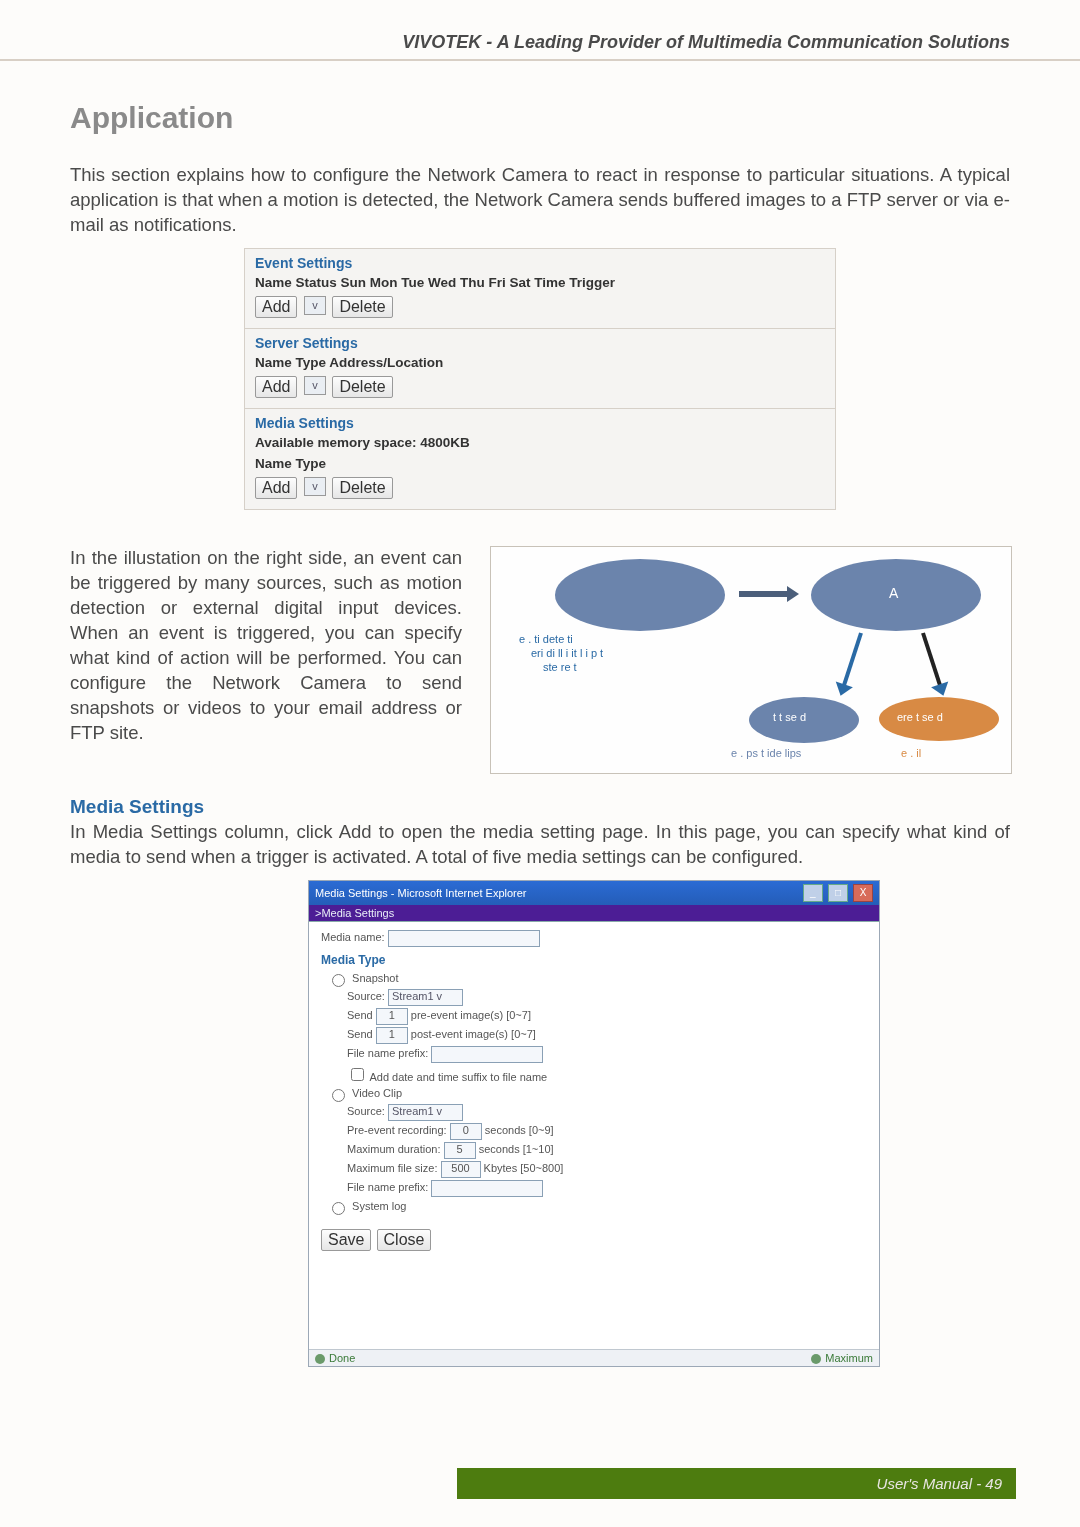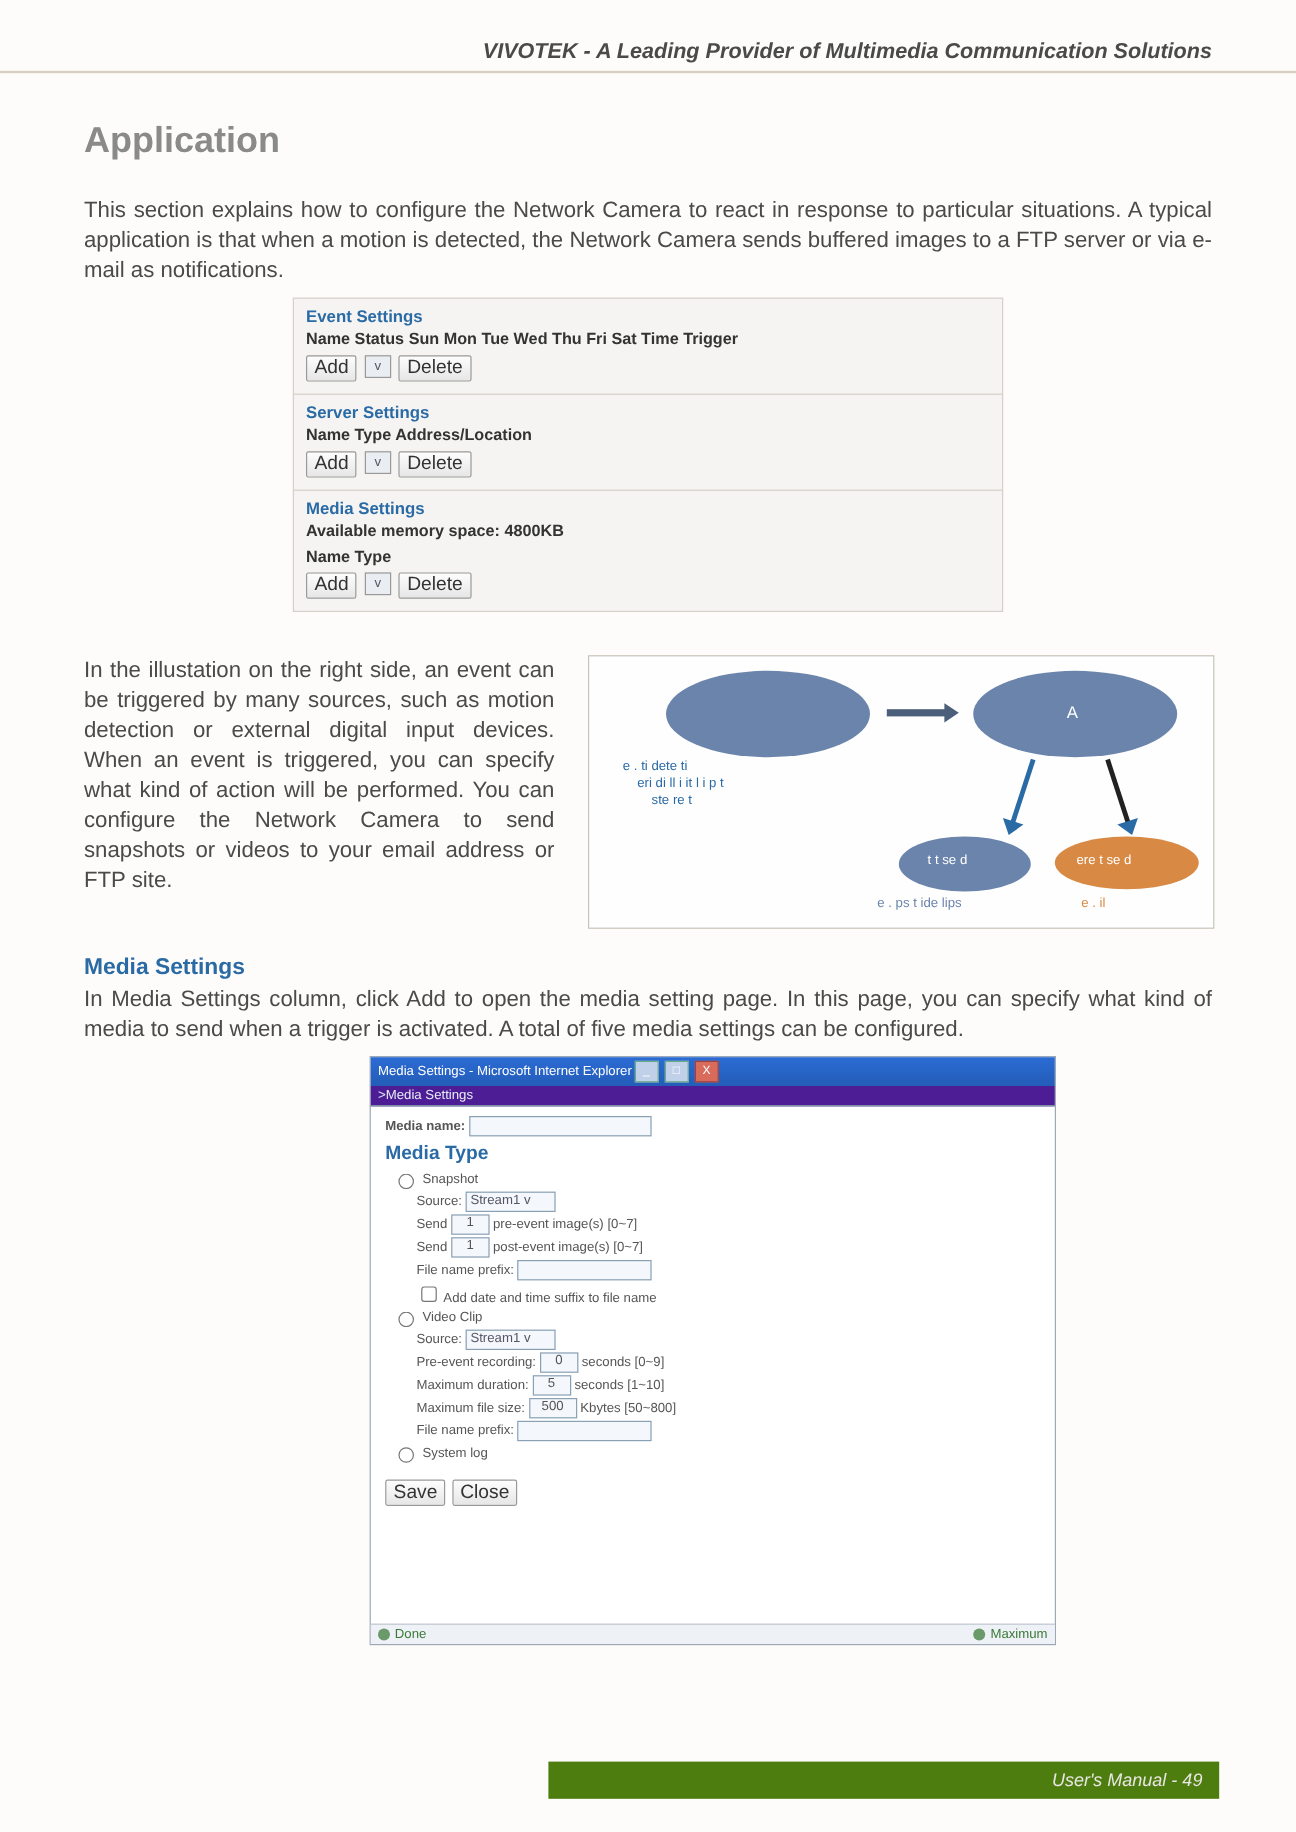--- a/index.html
+++ b/index.html
@@ -186,42 +186,43 @@
     border: 1px solid #9ca8b6;
     background: #ffffff;
     font-size: 11px;
     color: #333;
   }
   .ie-titlebar {
     background: linear-gradient(#2b6bd4,#245db8);
     color: #fff;
     padding: 3px 6px;
     display: flex;
+    justify-content: space-between;
     align-items: center;
   }
   .ie-titlebar .wbuttons span{
     display:inline-block; width:18px; height:16px; background:#c0d0e8; border:1px solid #6a8; margin-left:2px; font-size:10px; text-align:center; line-height:15px;
   }
   .ie-titlebar .wbuttons .x{ background:#d86b5a; border-color:#944; color:#fff;}
   .ie-heading {
     background:#4c1d95;
     color:#e8eef7;
     padding:2px 6px;
     font-size:11px;
     border-bottom:1px solid #8aa;
   }
   .ie-body {
     padding: 8px 12px;
     color:#555;
   }
-  .ie-body .lbl { font-weight: bold; }
+  .ie-body .lbl { font-weight: normal; }
   .ie-body .input {
     display:inline-block; border:1px solid #8aa0b5; background:#f4f7fb; height:15px; vertical-align:middle;
   }
-  .media-type-legend{ color:#2a6aa5; font-weight:bold; font-size:16px; margin:6px 0 4px 0;}
+  .media-type-legend{ color:#2a6aa5; font-weight:bold; font-size:12px; margin:6px 0 4px 0;}
   .opt {margin: 2px 0 2px 6px;}
   .opt input[type=radio]{ vertical-align:middle; margin-right:4px;}
   .sub {margin-left: 26px; margin-bottom:2px;}
   .sub .input{ width:50px;}
   .sub .input-wide{ width:110px;}
   .ie-status{
     display:flex; justify-content:space-between; border-top:1px solid #c0c8d0; background:#eef1f5; padding:2px 6px; font-size:11px; color:#3a5;
   }
   .ie-status .left{color:#3a7a38;}
   .ie-status .right{color:#3a7a38;}

